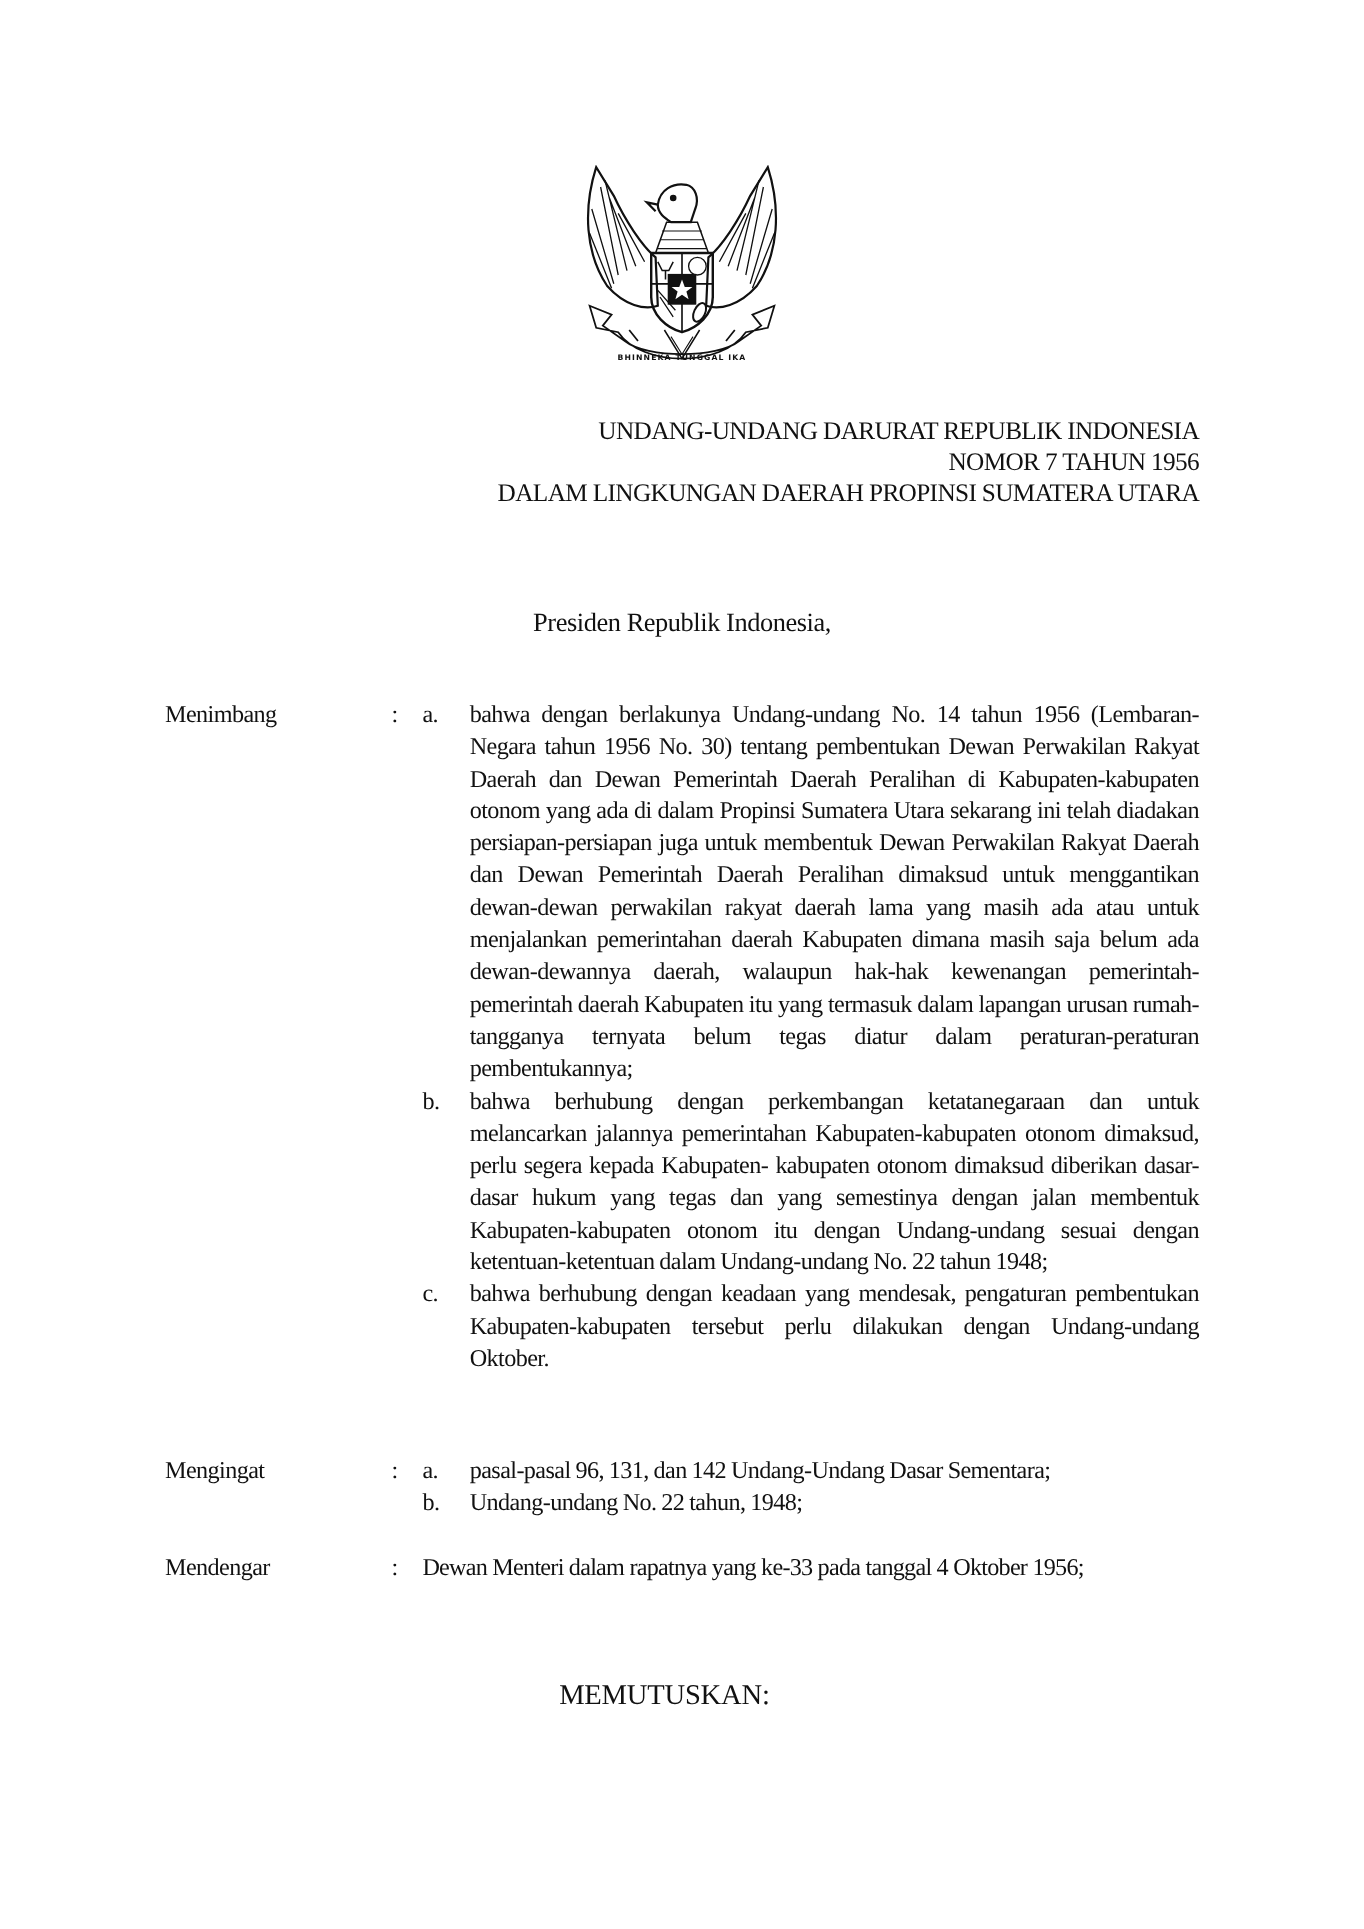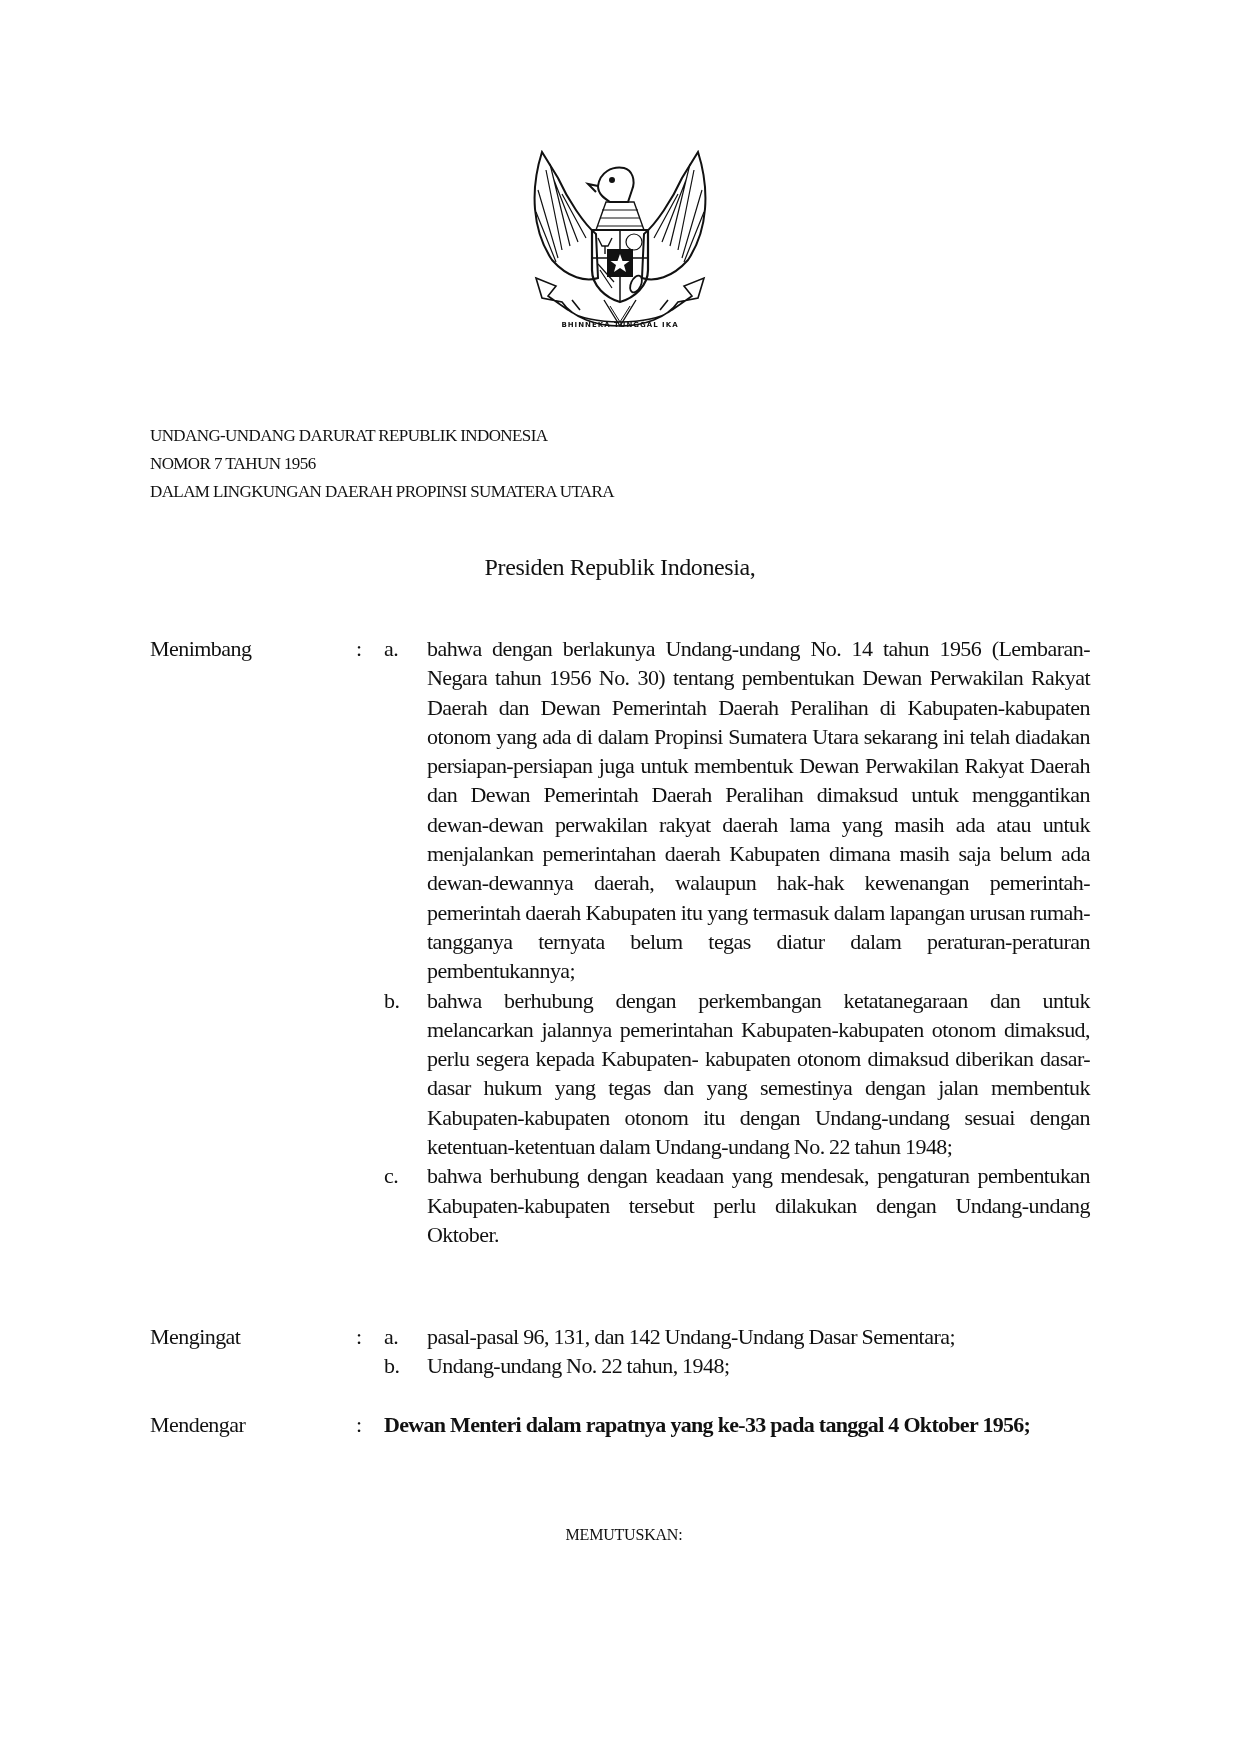--- a/index.html
+++ b/index.html
@@ -1,34 +1,34 @@
 <!DOCTYPE html>
 <html><head>
 <meta charset="utf-8">
 <style>
   html, body { margin: 0; padding: 0; background: #ffffff; }
   body { width: 1240px; height: 1754px; position: relative; overflow: hidden;
          font-family: "Liberation Serif", "DejaVu Serif", serif; color: #111111; }
   .page { position: absolute; left: 0; top: 0; width: 1240px; height: 1450px; }
   .emblem { position: absolute; left: 528px; top: 150px; width: 184px; height: 196px; }
   .title-block { position: absolute; left: 150px; width: 940px; top: 378px;
-                 text-align: left; font-size: 17px; line-height: 28px; letter-spacing: -0.6px; margin-top: 44px; }
+                 text-align: right; font-size: 23px; line-height: 28px; letter-spacing: -0.6px; }
   .title-block div { white-space: nowrap; }
   .president { position: absolute; left: 150px; width: 940px; top: 554px; text-align: center;
                font-size: 24px; letter-spacing: -0.4px; }
   .section { position: absolute; left: 150px; width: 940px; font-size: 22px; line-height: 29.3px; letter-spacing: -0.55px; }
   .sec-label { position: absolute; left: 0; top: 0; white-space: nowrap; }
   .sec-colon { position: absolute; left: 206px; top: 0; }
   .items { position: absolute; left: 234px; width: 706px; top: 0; }
   .item { position: relative; padding-left: 43px; }
   .item-letter { position: absolute; left: 0; top: 0; }
   .item-text { display: block; text-align: justify; word-spacing: -0.5px; }
-  .single-text { position: absolute; left: 234px; top: 0; white-space: nowrap; font-weight: bold; }
-  .decide { position: absolute; left: 154px; width: 940px; top: 1526px; text-align: center;
-            font-size: 16px; letter-spacing: -0.2px; }
+  .single-text { position: absolute; left: 234px; top: 0; white-space: nowrap; }
+  .decide { position: absolute; left: 134px; width: 940px; top: 1526px; text-align: center;
+            font-size: 26px; letter-spacing: -0.2px; }
 </style>
 </head>
 <body>
 
 <div class="page">
 
   <svg class="emblem" viewBox="0 0 184 196" xmlns="http://www.w3.org/2000/svg">
     <g fill="none" stroke="#111" stroke-width="2">
 
       <path d="M14 2 C2 40 4 80 24 110 C40 128 58 132 70 128 L68 84 C56 74 40 50 30 28 Z"></path>

